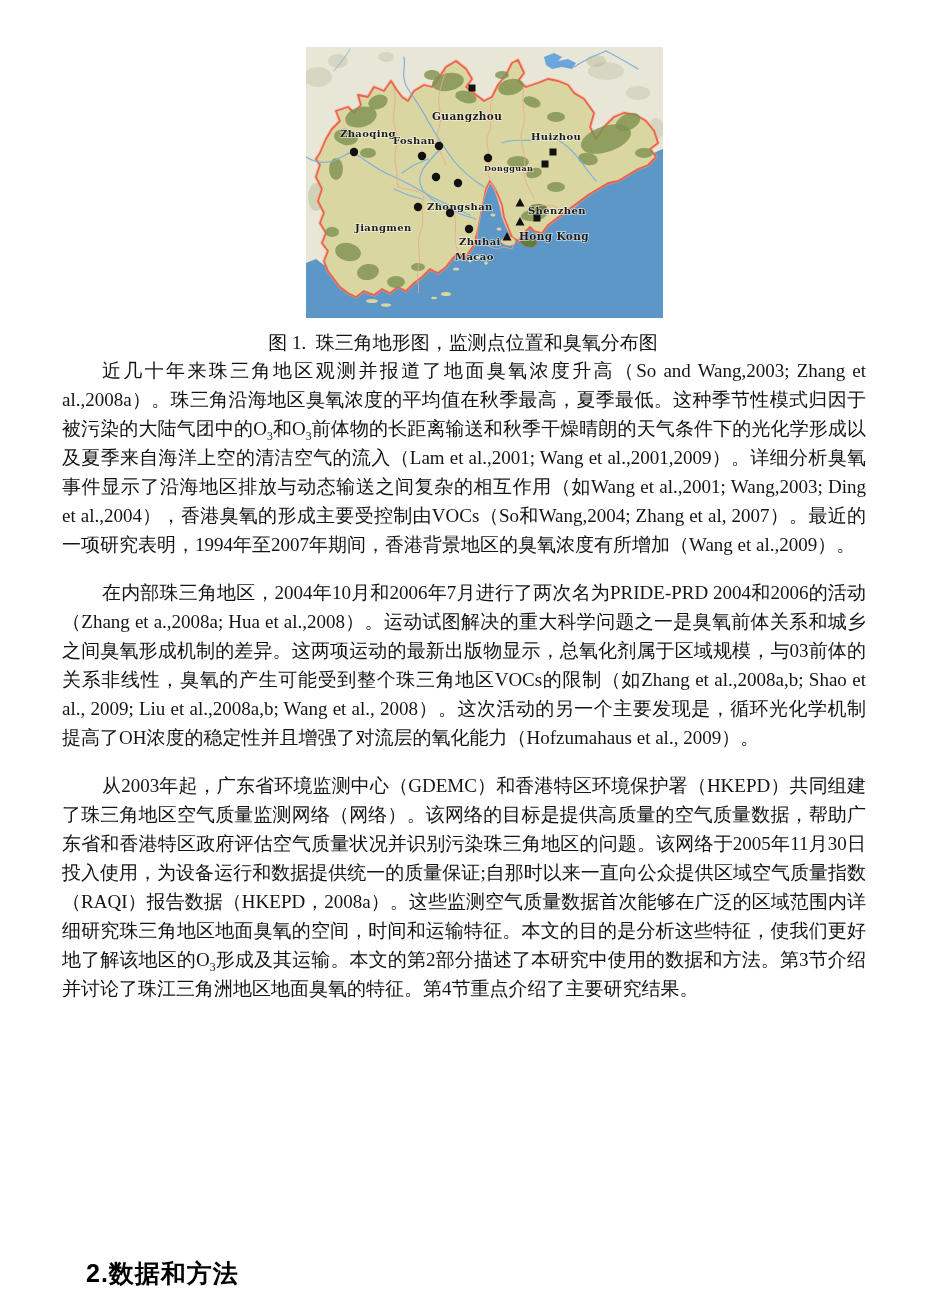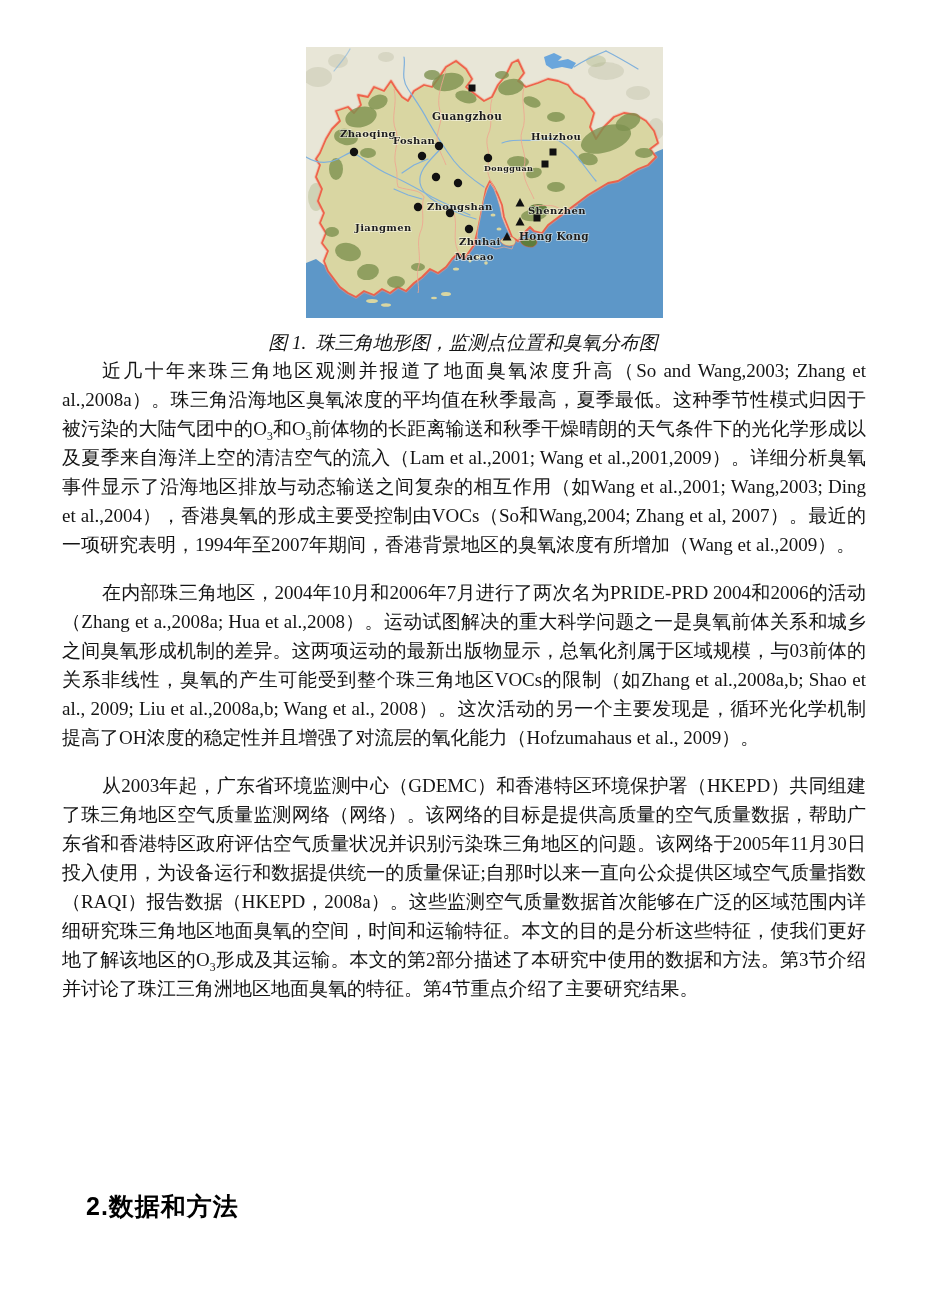--- a/index.html
+++ b/index.html
@@ -5,30 +5,30 @@
   html,body{margin:0;padding:0;}
   body{
     width:926px;height:1309px;background:#ffffff;position:relative;overflow:hidden;
     font-family:"Liberation Serif","DejaVu Serif",serif;color:#111;
   }
   .page{position:absolute;inset:0;}
   .map-figure{position:absolute;left:306px;top:47px;width:357px;height:271px;}
   .map-figure svg{display:block;width:100%;height:100%;}
   .figure-caption{
     position:absolute;left:0;top:331px;width:926px;text-align:center;
-    font-size:19px;line-height:24px;white-space:pre-wrap;color:#141414;font-style:italic;
+    font-size:19px;line-height:24px;white-space:pre-wrap;color:#141414;
   }
   .article{
     position:absolute;left:62px;top:356px;width:804px;
     font-size:19px;line-height:29px;text-align:justify;color:#141414;
   }
   .article p{margin:0 0 19px 0;text-indent:40px;font-family:Liberation Serif, serif;}
   .article sub{font-size:62%;line-height:0;}
   .section-heading{
-    position:absolute;left:86px;top:1190px;
+    position:absolute;left:86px;top:1257px;
     font-family:"Liberation Sans","DejaVu Sans",sans-serif;
     font-size:25px;font-weight:700;color:#000;letter-spacing:1px;
   }
   
   .city-label{
     font-family:"DejaVu Serif","Liberation Serif",serif;font-weight:700;
     fill:var(--label,#1b1b1b);letter-spacing:.4px;
     paint-order:stroke;stroke:rgba(252,250,240,.65);stroke-width:1.5px;
   }
   .marker{fill:var(--marker,#111);}

